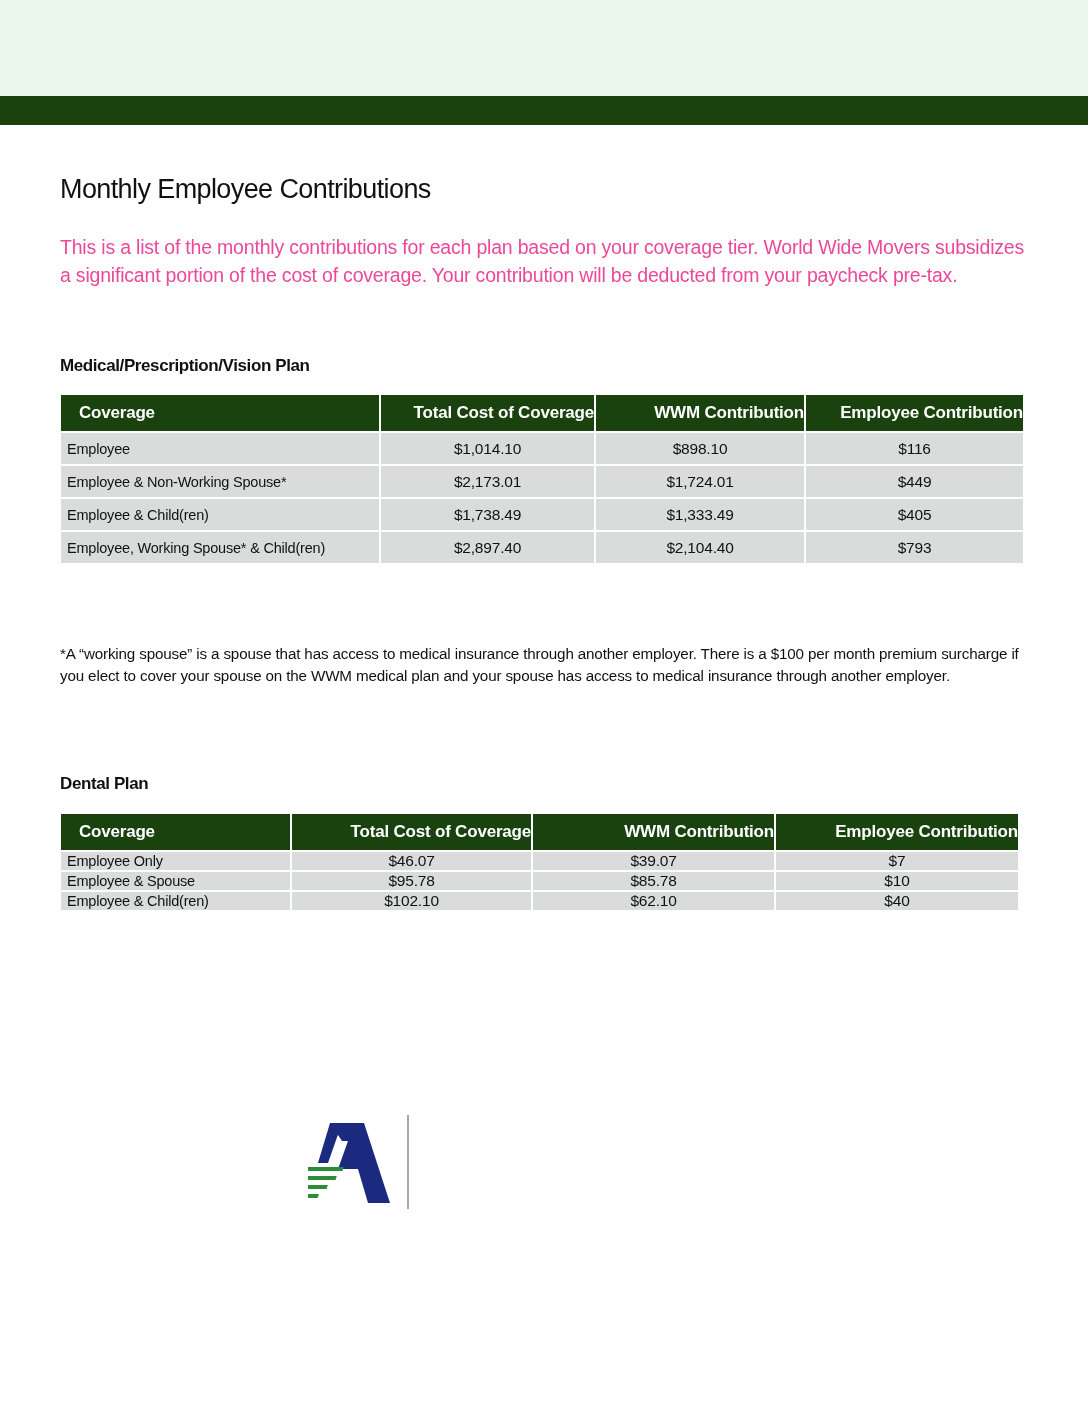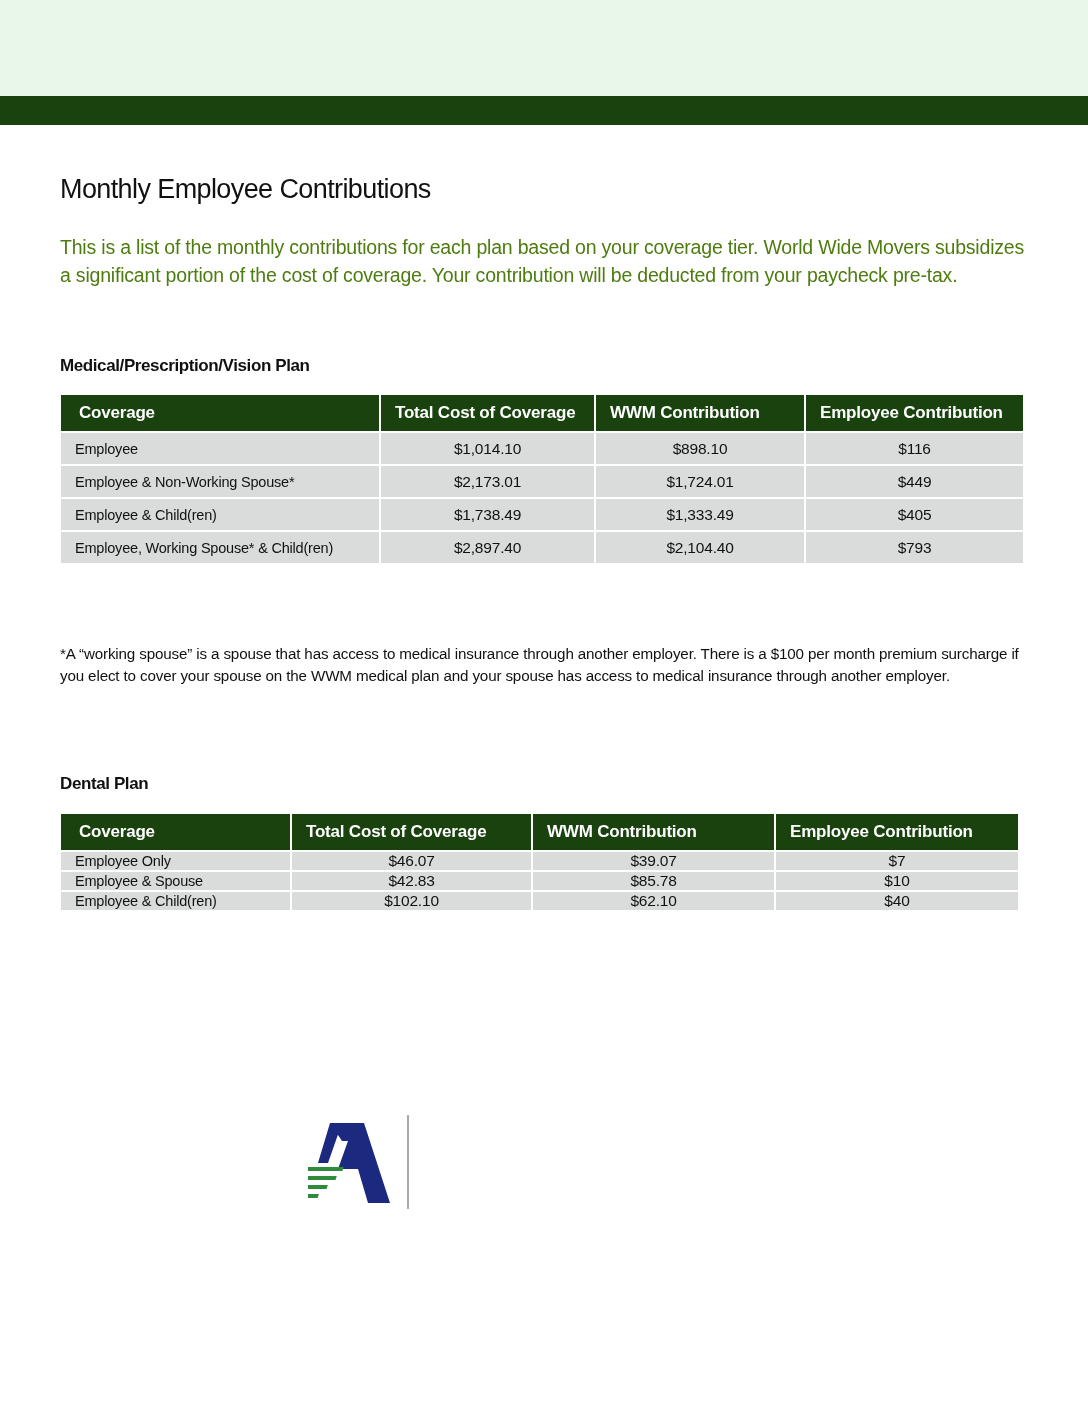--- a/index.html
+++ b/index.html
@@ -3,33 +3,33 @@
 <meta charset="utf-8">
 <style>
   * { box-sizing: border-box; margin: 0; padding: 0; }
   html, body { width: 1088px; height: 1408px; background: #ffffff; overflow: hidden; }
   body { position: relative; font-family: "Liberation Sans", "DejaVu Sans", sans-serif; color: #111; }
 
   .top-band { position: absolute; left: 0; top: 0; width: 1088px; height: 96px; background: #e9f7ea; }
   .green-bar { position: absolute; left: 0; top: 96px; width: 1088px; height: 29px; background: #1a420e; }
 
   .page-title { position: absolute; left: 60px; top: 174px; font-size: 27px; font-weight: normal; letter-spacing: -0.6px; color: #111; }
-  .intro { position: absolute; left: 60px; top: 234px; width: 965px; font-size: 19.5px; line-height: 27.5px; color: #4d7c0f; letter-spacing: -0.2px; }
+  .intro { position: absolute; left: 60px; top: 234px; width: 965px; font-size: 19.5px; line-height: 27.5px; color: #ec4899; letter-spacing: -0.2px; }
 
   .section-title { position: absolute; left: 60px; font-size: 17px; font-weight: bold; letter-spacing: -0.4px; color: #111; }
   .section-title.medical { top: 356px; }
   .section-title.dental { top: 774px; }
 
   table.plan { position: absolute; left: 61px; border-collapse: separate; border-spacing: 2px 2px; margin-left: -2px; }
   table.plan.medical { top: 393px; }
   table.plan.dental { top: 812px; }
-  table.plan th { background: #1a420e; color: #fff; font-weight: bold; font-size: 17px; text-align: left; white-space: nowrap; letter-spacing: -0.2px; padding-left: 14px; }
+  table.plan th { background: #1a420e; color: #fff; font-weight: bold; font-size: 17px; text-align: right; white-space: nowrap; letter-spacing: -0.2px; padding-left: 14px; }
   table.plan th.first { text-align: left; padding-left: 18px; }
   table.plan td { background: #d9dcdb; font-size: 15.5px; text-align: center; color: #111; white-space: nowrap; letter-spacing: -0.2px; }
-  table.plan td.first { text-align: left; padding-left: 14px; font-size: 14.5px; }
+  table.plan td.first { text-align: left; padding-left: 6px; font-size: 14.5px; }
 
   table.medical th { height: 36px; }
   table.medical td { height: 31px; }
   table.medical .c0 { width: 318px; }
   table.medical .c1 { width: 213px; }
   table.medical .c2 { width: 208px; }
   table.medical .c3 { width: 217px; }
 
   table.dental th { height: 36px; }
   table.dental td { height: 18px; }
@@ -110,21 +110,21 @@
   </thead>
   <tbody>
     <tr>
       <td class="first">Employee Only</td>
       <td>$46.07</td>
       <td>$39.07</td>
       <td>$7</td>
     </tr>
     <tr>
       <td class="first">Employee &amp; Spouse</td>
-      <td>$42.83</td>
+      <td>$95.78</td>
       <td>$85.78</td>
       <td>$10</td>
     </tr>
     <tr>
       <td class="first">Employee &amp; Child(ren)</td>
       <td>$102.10</td>
       <td>$62.10</td>
       <td>$40</td>
     </tr>
   </tbody>

